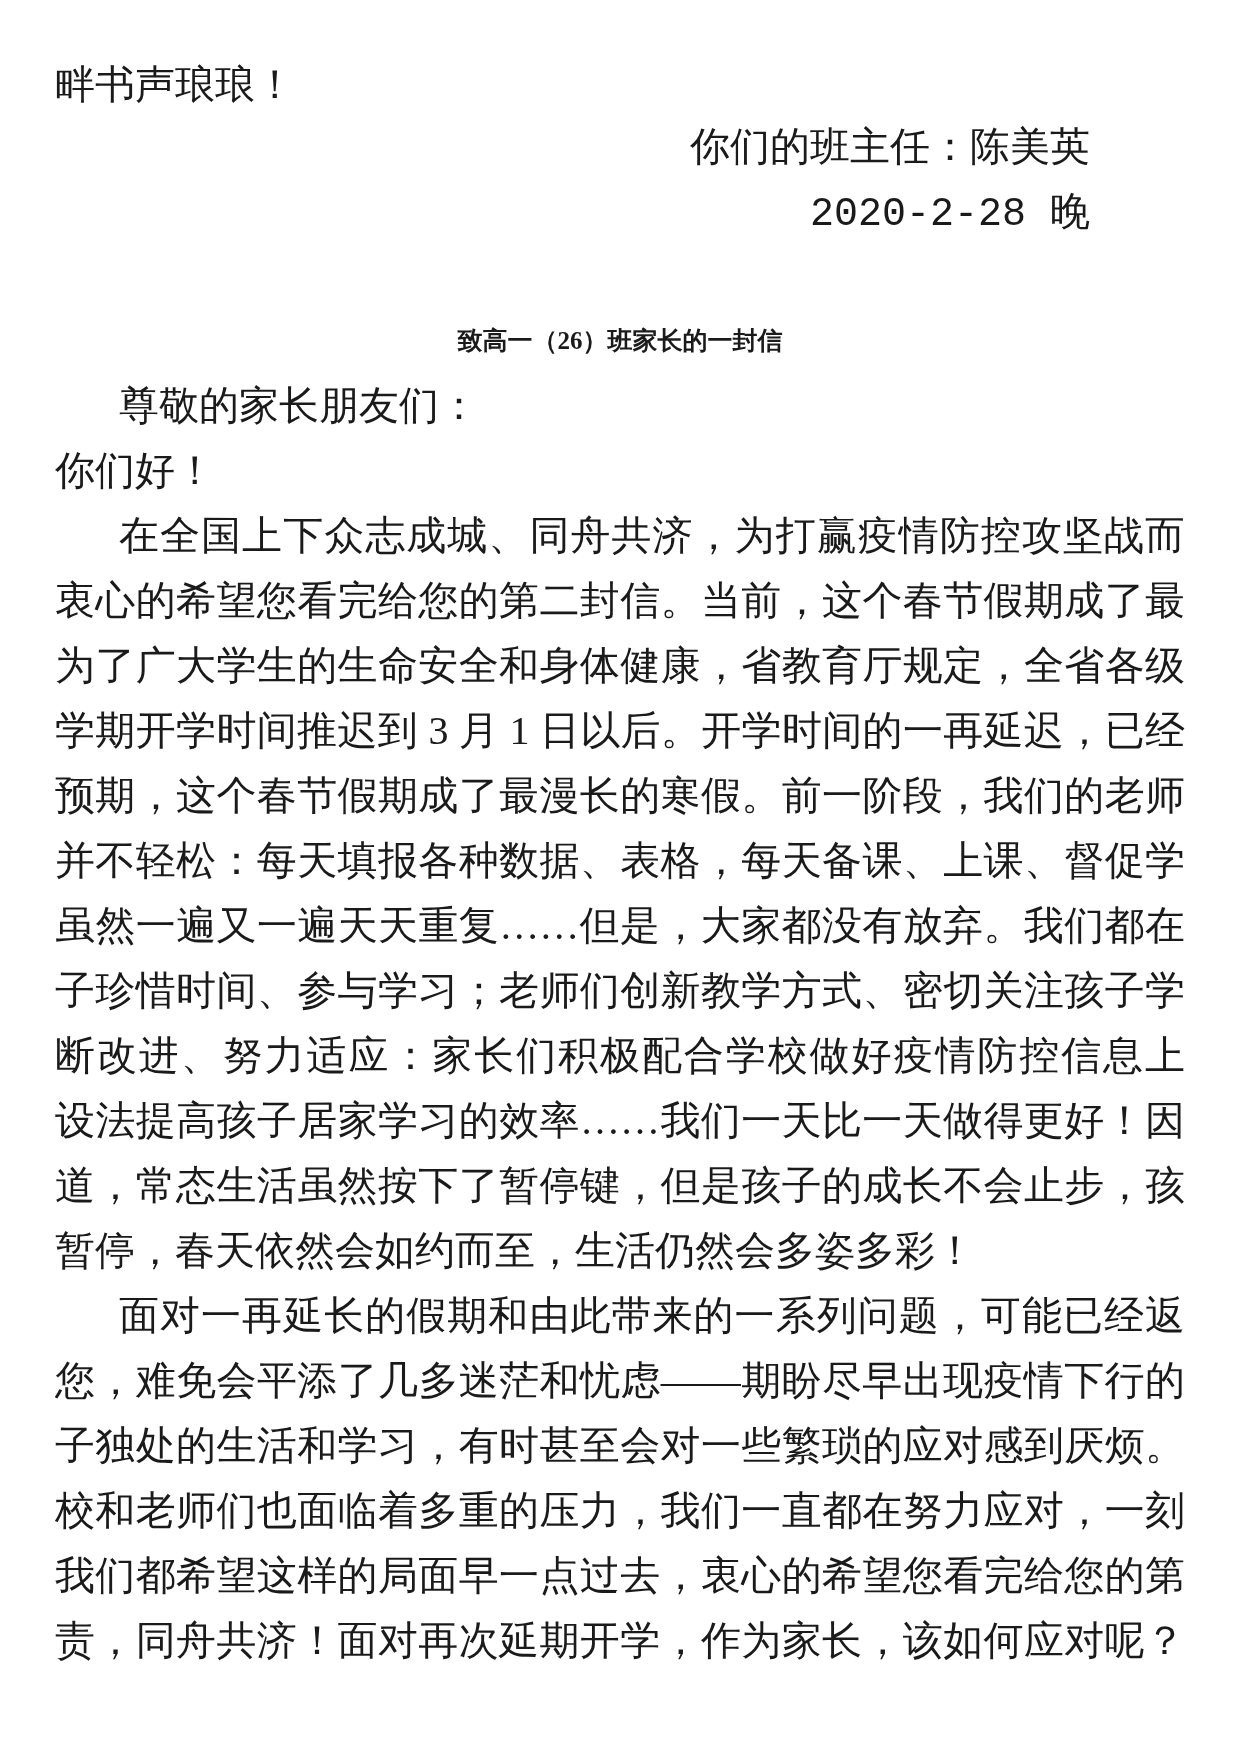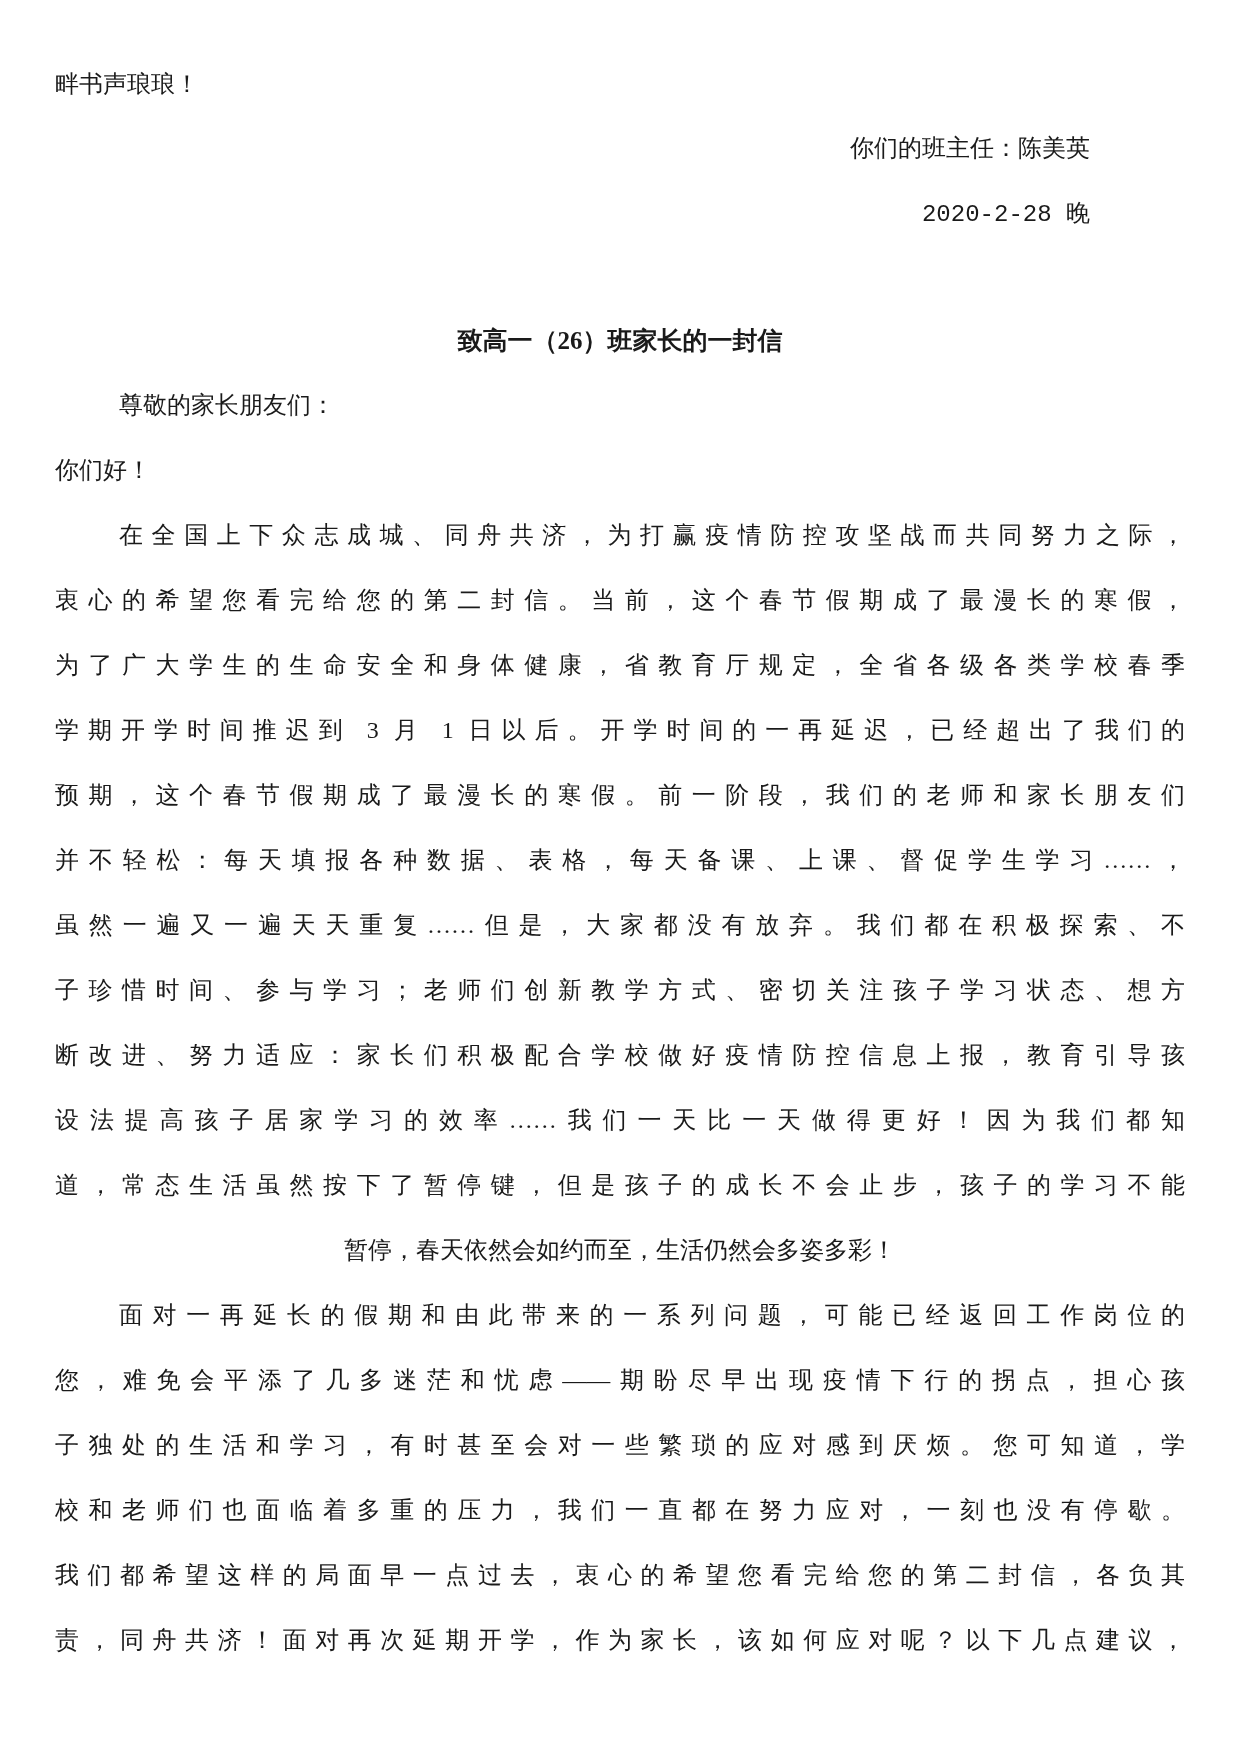--- a/index.html
+++ b/index.html
@@ -15,21 +15,21 @@
     overflow: hidden;
     font-family: "Liberation Serif", "DejaVu Serif", serif;
     color: #1a1a1a;
   }
   .content {
     padding: 52px 55px 0 55px;
   }
   .line {
     height: 65px;
     line-height: 65px;
-    font-size: 24px;
+    font-size: 40px;
     overflow: hidden;
     white-space: normal;
   }
   .tail-line {
     text-align: left;
   }
   .right-indent {
     text-align: right;
     padding-right: 95px;
     font-family: Liberation Mono, monospace;
@@ -41,21 +41,21 @@
     font-size: 25px;
   }
   .salutation-line {
     padding-left: 64px;
     text-align: left;
   }
   .greeting-line {
     text-align: left;
   }
   .body-line {
-    text-align: center;
+    text-align: left;
   }
   .body-line.fill {
     text-align: justify;
     text-align-last: justify;
   }
   .body-line.indent {
     padding-left: 64px;
   }
 </style>
 </head>

